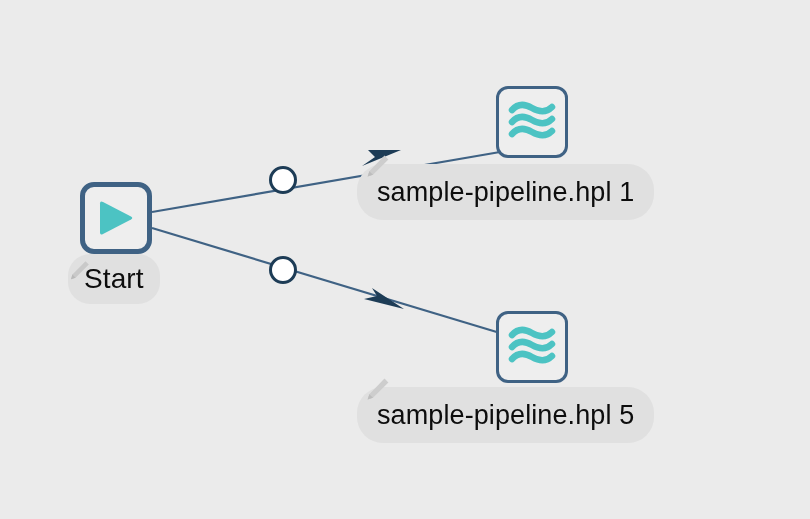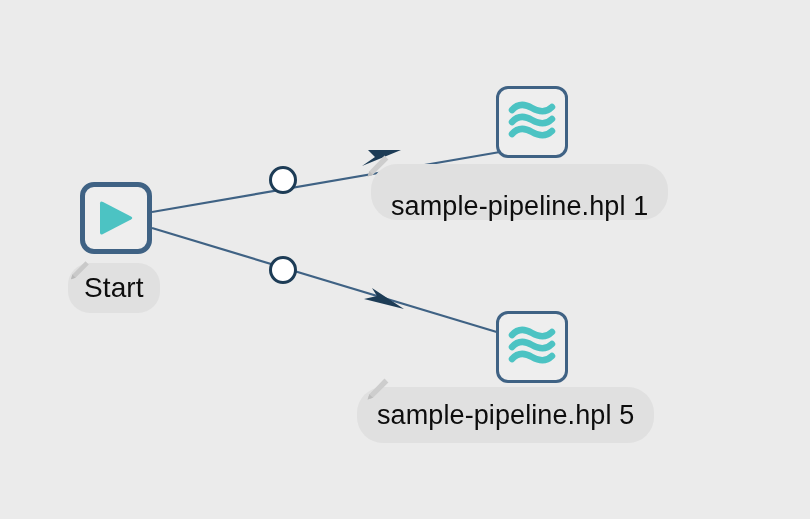--- a/index.html
+++ b/index.html
@@ -72,32 +72,31 @@
   }
   .label-pill .label-text {
     font-size: 27px;
     color: #0d0d0d;
     white-space: nowrap;
     line-height: 1;
     letter-spacing: 0.1px;
   }
   #start-label {
     left: 68px;
-    top: 263px;
+    top: 254px;
     height: 50px;
     padding: 0 16px;
   }
   #start-label .label-text { font-size: 28px; }
   #pipe-label-1 {
-    left: 371px;
+    left: 357px;
     top: 164px;
     height: 56px;
     border-radius: 26px;
     padding: 0 20px;
-    align-items: flex-end;
   }
   #pipe-label-2 {
     left: 357px;
     top: 387px;
     height: 56px;
     border-radius: 26px;
     padding: 0 20px;
   }
 
   

